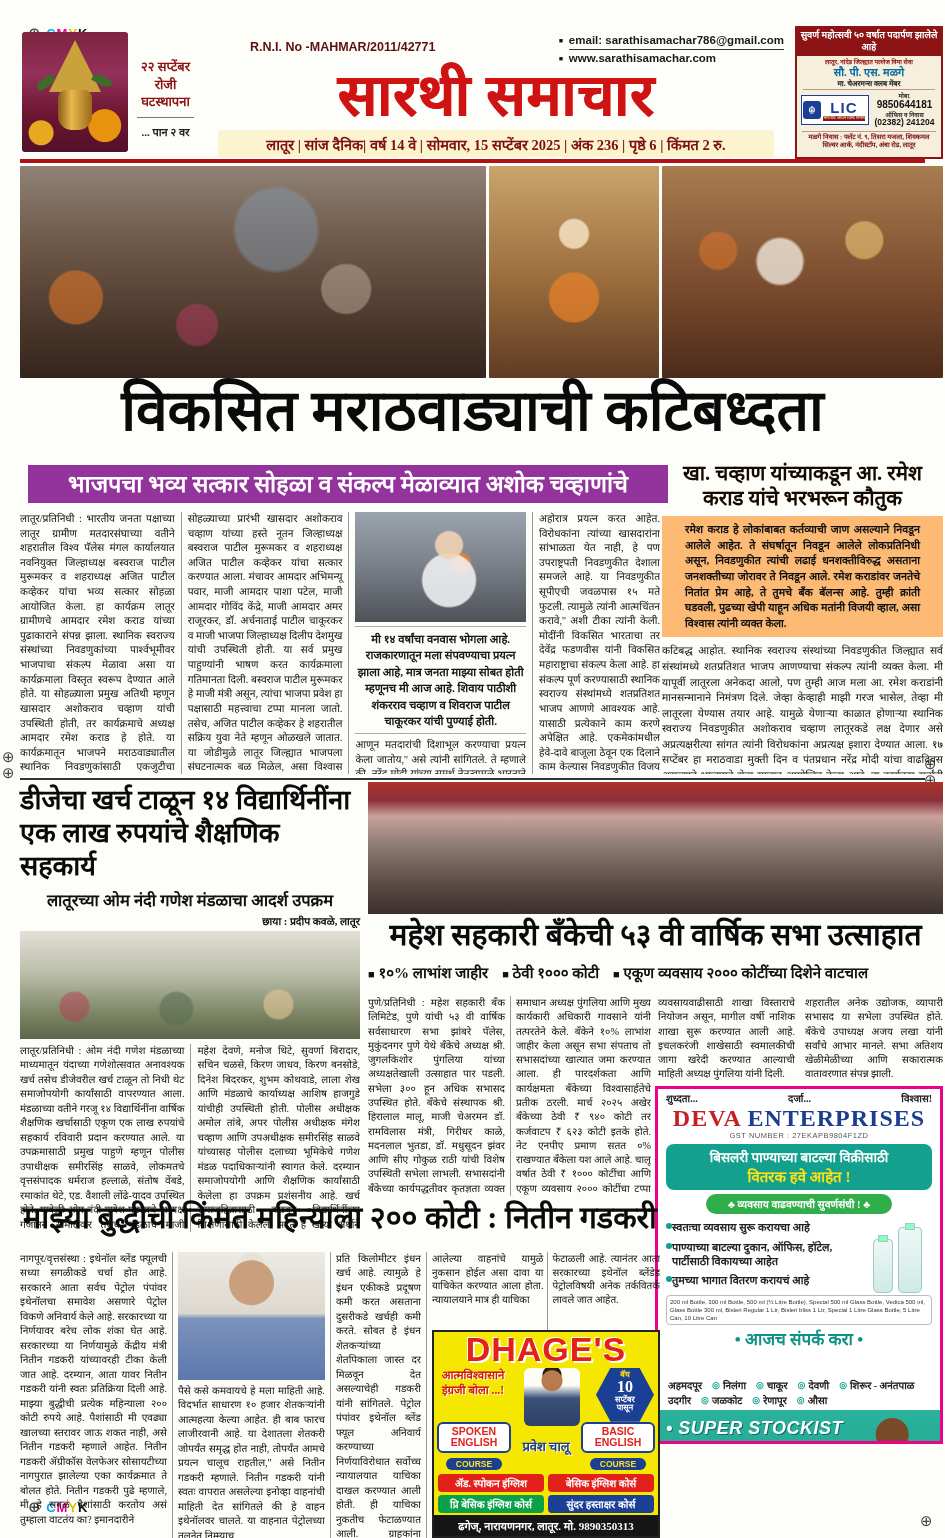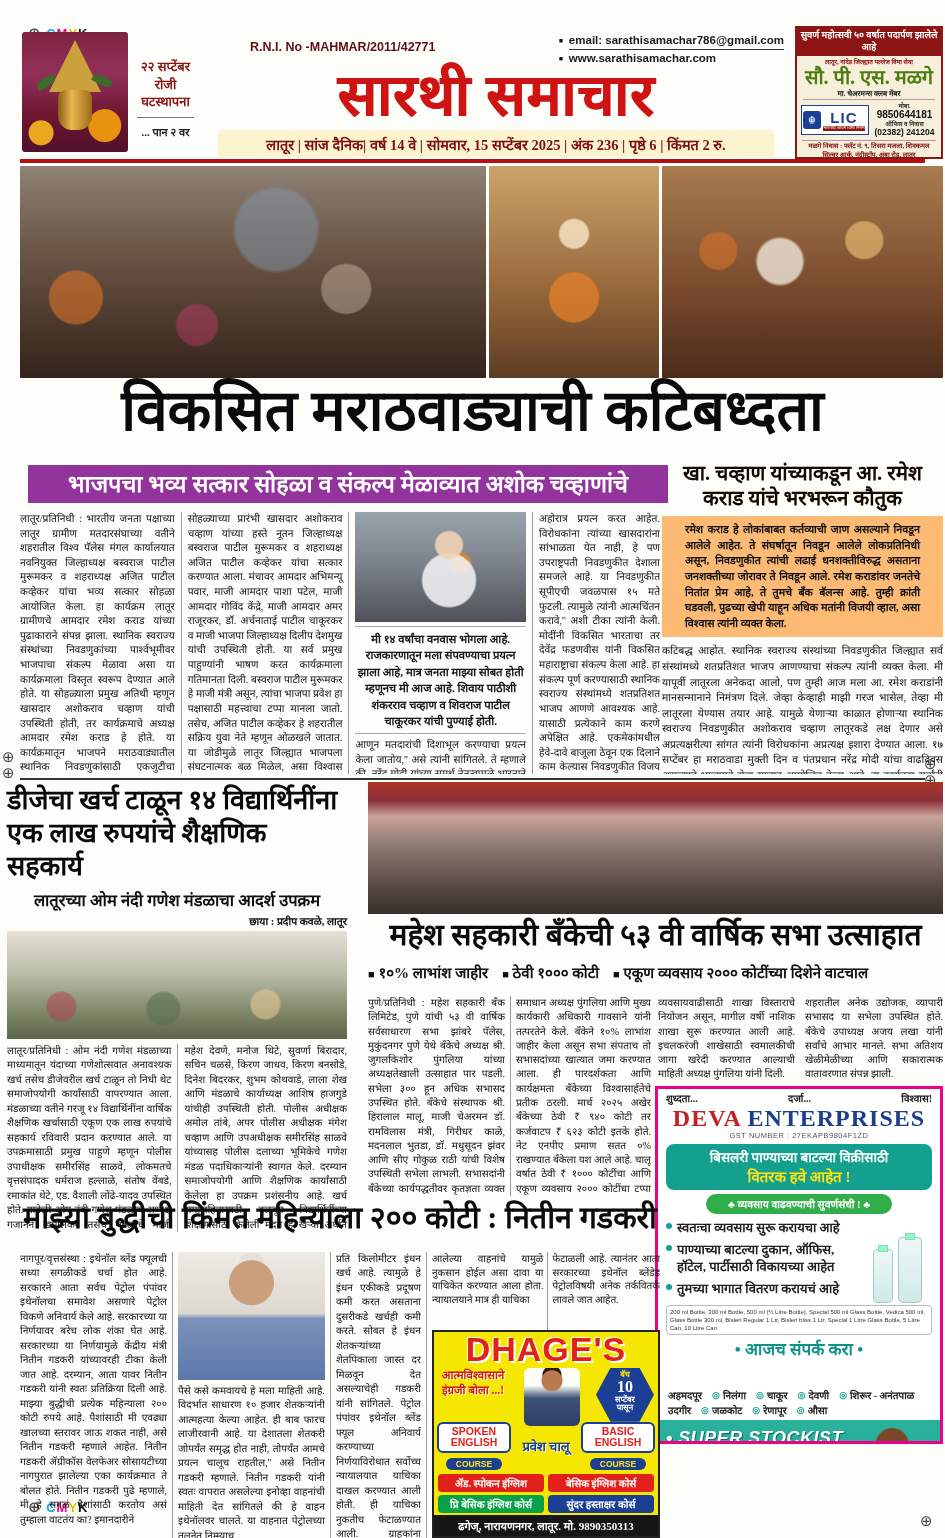--- a/index.html
+++ b/index.html
@@ -33,21 +33,21 @@
   .contact .sq{font-size:7px;color:#111;}
   .contact .u{border-bottom:1.5px solid #333;}
   .masthead{text-align:center;color:#cf1313;font-weight:800;font-size:58px;line-height:1.02;
             font-family:"Liberation Serif",serif;letter-spacing:1px;margin-top:-2px;text-shadow:1px 0 #cf1313;}
   .dateline{width:556px;margin:5px auto 0;background:#fbf4cf;color:#7d1010;font-weight:bold;
             font-size:14.5px;text-align:center;padding:4px 0 3px;border-radius:2px;}
   .hdr-right{left:795px;top:26px;width:148px;height:133px;background:#f6efdc;border:2px solid #8c1616;
              box-sizing:border-box;text-align:center;}
   .lic-head{background:#8c1414;color:#fff;font-weight:bold;font-size:9.5px;line-height:1.25;padding:2px 1px;}
   .lic-line{font-size:6.3px;font-weight:bold;color:#8e1212;margin-top:1px;}
-  .lic-name{font-size:20px;font-weight:800;color:#4d7c0f;line-height:1.1;}
+  .lic-name{font-size:11px;font-weight:800;color:#0369a1;line-height:1.1;}
   .lic-sub{font-size:7.3px;font-weight:bold;color:#222;border-bottom:1px solid #b99;padding-bottom:1px;margin:0 6px;}
   .lic-row{display:flex;align-items:center;gap:3px;padding:2px 4px;}
   .lic-logo{width:64px;height:26px;background:#fff;border:1px solid #1b3f94;display:flex;align-items:center;gap:2px;padding:1px;}
   .lic-emblem{width:18px;height:18px;background:#1b3f94;border-radius:3px;color:#fff;font-size:11px;line-height:18px;}
   .lic-word{color:#1b3f94;font-family:"Liberation Sans",sans-serif;font-weight:800;font-size:15px;letter-spacing:1px;}
   .lic-strip{font-size:4.5px;background:#8c1414;color:#ffd;line-height:1.1;}
   .lic-phones{flex:1;line-height:1.15;}
   .lic-lab{font-size:6.3px;color:#333;font-weight:bold;}
   .lic-num{font-size:10px;font-weight:800;color:#111;font-family:"Liberation Sans",sans-serif;}
   .lic-num2{font-size:8.5px;font-weight:800;color:#111;font-family:"Liberation Sans",sans-serif;}
@@ -89,21 +89,21 @@
      radial-gradient(circle at 55% 62%, rgba(245,245,248,.85) 0 26px, transparent 28px),
      radial-gradient(circle at 62% 46%, rgba(235,130,40,.8) 0 9px, transparent 11px),
      linear-gradient(180deg,#9aa3ad 0%,#7d838c 45%,#4e5258 100%);}
   .pull-quote{font-size:11.3px;font-weight:bold;line-height:1.45;text-align:justify;color:#161616;
      border-top:1px solid #aaa;border-bottom:1px solid #aaa;padding:4px 1px;margin-bottom:4px;text-align:center;}
   .side-col{left:662px;top:516px;width:281px;height:258px;overflow:hidden;}
   .side-intro{background:#fdba74;font-size:10.8px;font-weight:bold;line-height:1.45;text-align:justify;padding:6px 23px;}
   .side-body{font-size:10.6px;line-height:1.47;text-align:justify;margin-top:6px;}
   .sect-rule{left:20px;top:778px;width:905px;height:2px;background:#333;}
   
-  .dj{left:7px;top:784px;width:340px;}
+  .dj{left:20px;top:784px;width:340px;}
   .dj-hl{font-size:27px;font-weight:800;line-height:1.22;color:#0a0a0a;}
   .dj-sub{font-size:16.5px;font-weight:bold;text-align:center;margin-top:5px;}
   .dj-credit{font-size:10.5px;font-weight:bold;text-align:right;margin-top:3px;}
   .dj-photo{width:340px;height:108px;margin-top:3px;background:
      radial-gradient(circle at 16% 70%, rgba(180,60,80,.5) 0 14px, transparent 16px),
      radial-gradient(circle at 46% 72%, rgba(90,110,80,.6) 0 16px, transparent 18px),
      radial-gradient(circle at 76% 68%, rgba(230,200,150,.6) 0 14px, transparent 16px),
      linear-gradient(180deg,#e4e0d6 0%,#b9bda8 40%,#77805f 80%,#5d664b 100%);}
   .dj-cols{display:flex;margin-top:5px;height:188px;overflow:hidden;}
   .dj-col{font-size:10.2px;line-height:1.42;text-align:justify;overflow:hidden;}
@@ -129,21 +129,21 @@
   .deva-title .t1{color:#c42127;}
   .deva-title .t2{color:#1b3e8f;}
   .deva-gst{text-align:center;font-size:7.5px;color:#555;font-family:"Liberation Sans",sans-serif;letter-spacing:.5px;}
   .deva-banner{margin:4px 8px;background:#14a08e;border-radius:8px;text-align:center;padding:4px 2px;}
   .deva-banner .l1{color:#fff;font-weight:bold;font-size:13.5px;display:block;}
   .deva-banner .l2{color:#ffe214;font-weight:800;font-size:15px;display:block;}
   .deva-pill{margin:2px 48px;background:#2fae4a;border-radius:12px;color:#fff;font-weight:bold;
              font-size:10.5px;text-align:center;padding:3px 0;}
   .deva-body{display:flex;padding:4px 8px 0;}
   .deva-bullets{flex:1;}
-  .deva-bullet{display:flex;gap:5px;font-size:13px;font-weight:bold;color:#222;line-height:1.3;margin-bottom:5px;}
+  .deva-bullet{display:flex;font-size:11px;font-weight:bold;color:#222;line-height:1.3;margin-bottom:5px;}
   .deva-bullet .dot{width:6px;height:6px;border-radius:50%;background:#14a08e;margin-top:3px;flex:0 0 6px;}
   .deva-bottles{width:70px;display:flex;align-items:flex-end;gap:5px;justify-content:center;}
   .bottle{background:linear-gradient(180deg,#eef8f6,#cfeae6);border:1px solid #9fccc5;border-radius:4px 4px 5px 5px;position:relative;}
   .bottle:before{content:"";position:absolute;top:-5px;left:50%;transform:translateX(-50%);width:8px;height:5px;background:#8fb;border:1px solid #9cc;}
   .b1{width:18px;height:52px;}
   .b2{width:22px;height:64px;}
   .deva-sizes{margin:2px 8px;border:1px solid #bbb;border-radius:4px;font-size:6px;line-height:1.35;
       color:#333;padding:2px 3px;font-family:"Liberation Sans",sans-serif;}
   .deva-contact{text-align:center;color:#0e9384;font-weight:800;font-size:17px;margin-top:2px;}
   .deva-locs{display:flex;flex-wrap:wrap;column-gap:10px;row-gap:1px;padding:0 10px;font-size:10px;font-weight:bold;color:#222;margin-top:28px;}

